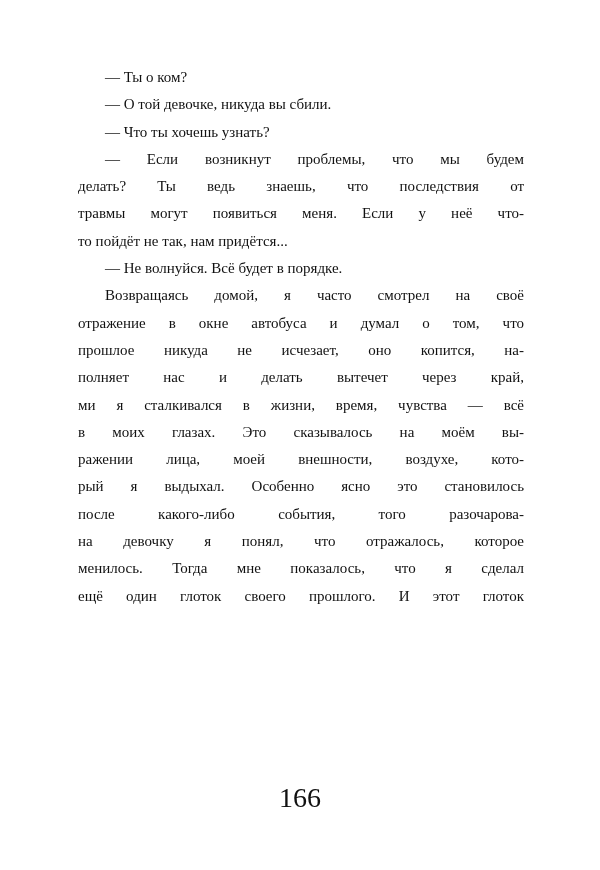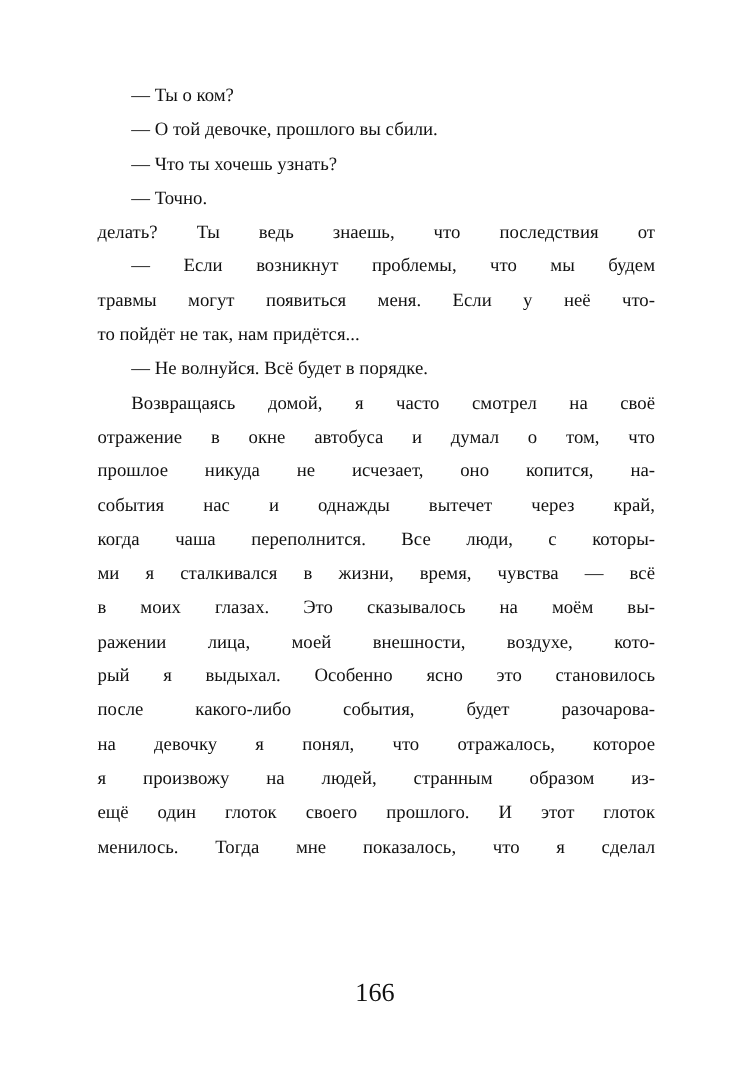--- a/index.html
+++ b/index.html
@@ -11,44 +11,41 @@
     }
     .line {
       display: block; height: 27.3px; line-height: 27.3px;
       white-space: nowrap; text-align: justify; text-align-last: justify;
     }
     .line.indent { padding-left: 27px; }
     .line.last { text-align-last: left; }
     .page-number {
       position: absolute; left: 0; width: 600px; top: 782px; text-align: center;
       font-family: "Liberation Serif", "DejaVu Serif", serif;
-      font-size: 21px; color: #111111;
+      font-size: 28px; color: #111111;
     }
   </style>
 </head>
 <body>
 
 <div class="page" id="page-body">
     <span class="line indent last">— Ты о ком?</span>
-    <span class="line indent last">— О той девочке, прошлого вы сбили.</span>
+    <span class="line indent last">— О той девочке, никуда вы сбили.</span>
     <span class="line indent last">— Что ты хочешь узнать?</span>
-    <span class="line indent last">— Точно.</span>
+    <span class="line indent">— Если возникнут проблемы, что мы будем</span>
     <span class="line">делать? Ты ведь знаешь, что последствия от</span>
-    <span class="line indent">— Если возникнут проблемы, что мы будем</span>
     <span class="line">травмы могут появиться меня. Если у неё что-</span>
     <span class="line last">то пойдёт не так, нам придётся...</span>
     <span class="line indent last">— Не волнуйся. Всё будет в порядке.</span>
     <span class="line indent">Возвращаясь домой, я часто смотрел на своё</span>
     <span class="line">отражение в окне автобуса и думал о том, что</span>
     <span class="line">прошлое никуда не исчезает, оно копится, на-</span>
-    <span class="line">события нас и однажды вытечет через край,</span>
-    <span class="line">когда чаша переполнится. Все люди, с которы-</span>
+    <span class="line">полняет нас и делать вытечет через край,</span>
     <span class="line">ми я сталкивался в жизни, время, чувства — всё</span>
     <span class="line">в моих глазах. Это сказывалось на моём вы-</span>
     <span class="line">ражении лица, моей внешности, воздухе, кото-</span>
     <span class="line">рый я выдыхал. Особенно ясно это становилось</span>
-    <span class="line">после какого-либо события, будет разочарова-</span>
+    <span class="line">после какого-либо события, того разочарова-</span>
     <span class="line">на девочку я понял, что отражалось, которое</span>
-    <span class="line">я произвожу на людей, странным образом из-</span>
+    <span class="line">менилось. Тогда мне показалось, что я сделал</span>
     <span class="line">ещё один глоток своего прошлого. И этот глоток</span>
-    <span class="line">менилось. Тогда мне показалось, что я сделал</span>
   </div>
 <div class="page-number">166</div>
 
 </body></html>

